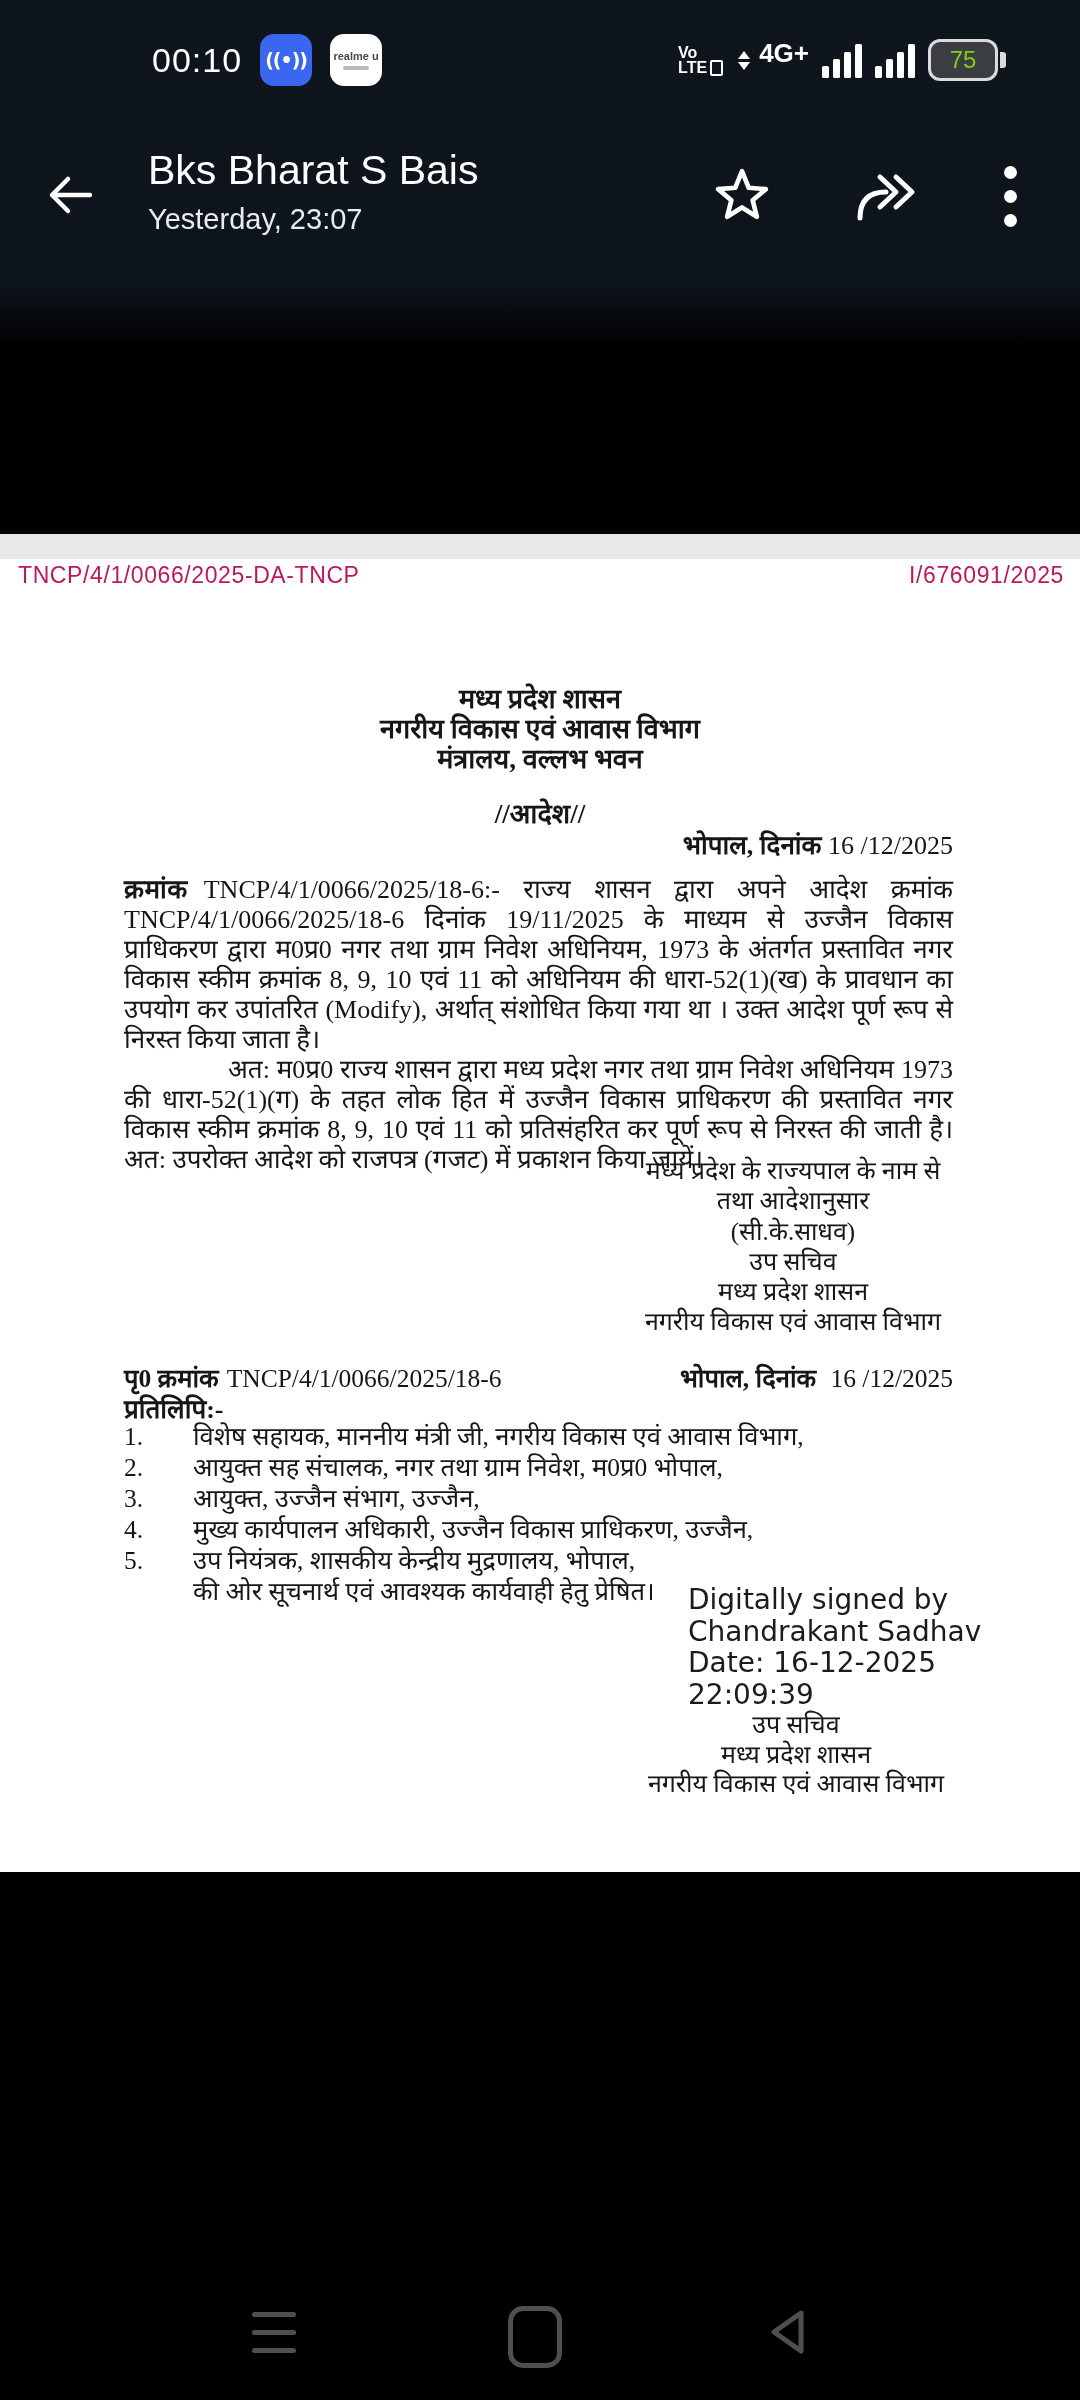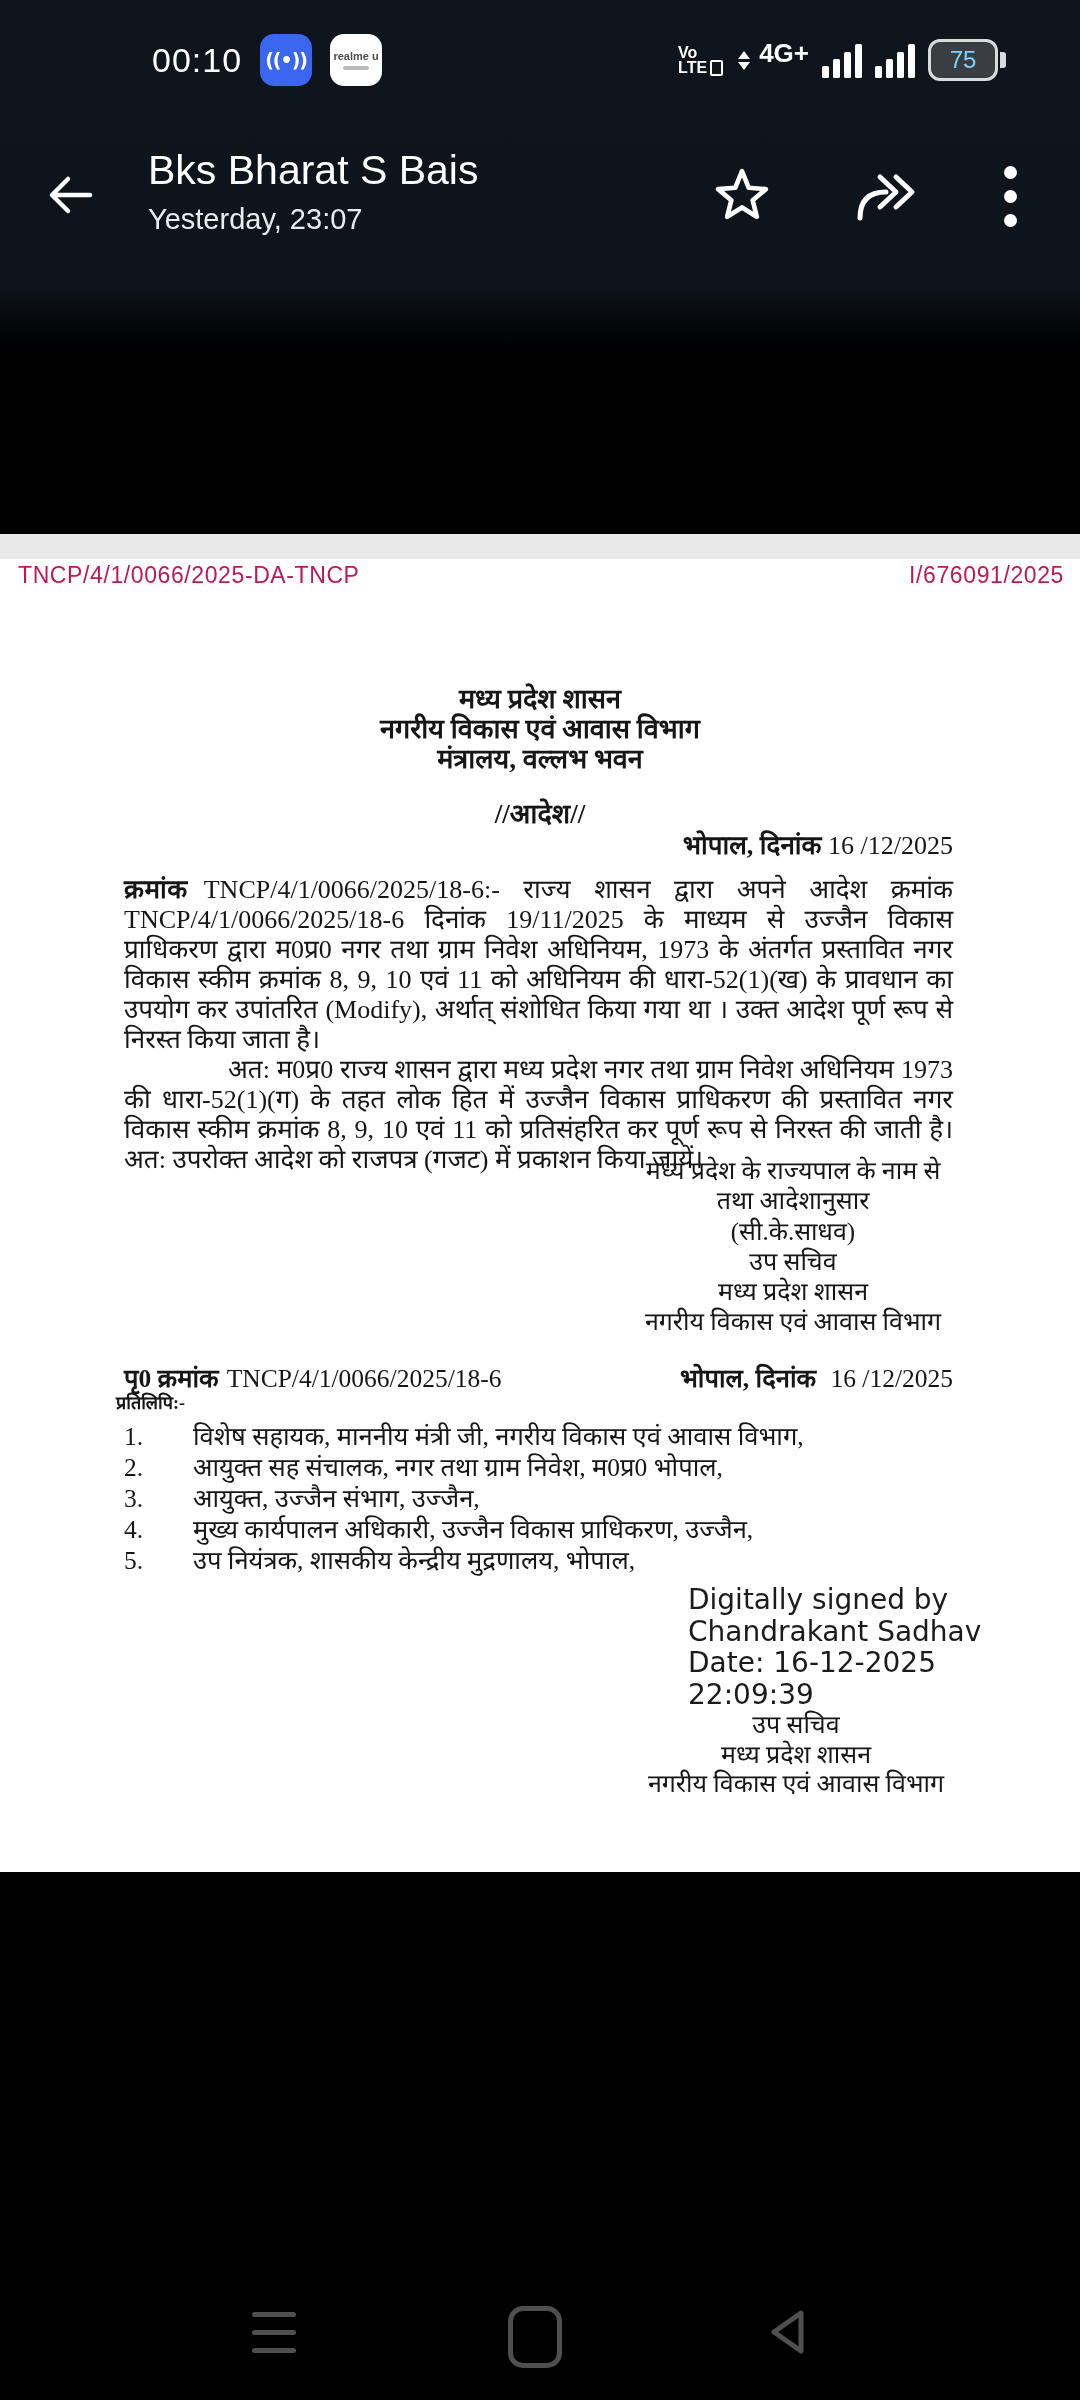--- a/index.html
+++ b/index.html
@@ -28,21 +28,21 @@
   .updown .up{border-bottom:8px solid #fff;}
   .updown .dn{border-top:8px solid #fff;}
   .net{font:700 26px "Liberation Sans",sans-serif;position:relative;top:-7px;margin-left:-4px;}
   .bars{display:flex;align-items:flex-end;gap:4px;height:36px;}
   .bars i{width:7px;background:#fff;border-radius:1.5px;display:block;}
   .bars i:nth-child(1){height:12px}.bars i:nth-child(2){height:19px}
   .bars i:nth-child(3){height:26px}.bars i:nth-child(4){height:34px}
   .battery{display:flex;align-items:center;}
   .bat-body{width:64px;height:36px;border:3px solid #d9dbdd;border-radius:12px;background:#3a3e42;
             display:flex;align-items:center;justify-content:center;}
-  .bat-txt{font:400 24px "Liberation Sans",sans-serif;color:#7dd3fc;}
+  .bat-txt{font:400 24px "Liberation Sans",sans-serif;color:#84cc16;}
   .bat-nub{width:6px;height:16px;background:#d9dbdd;border-radius:0 3px 3px 0;margin-left:2px;}
 
   .back-btn{position:absolute;left:46px;top:170px;width:50px;height:50px;cursor:pointer;}
   .titles{position:absolute;left:148px;top:146px;}
   .app-title{font:400 41px/48px "Liberation Sans",sans-serif;color:#fff;}
   .app-subtitle{font:400 29px/34px "Liberation Sans",sans-serif;color:#e8ecef;margin-top:8px;}
   .star-btn{position:absolute;left:714px;top:166px;cursor:pointer;}
   .fwd-btn{position:absolute;left:850px;top:170px;cursor:pointer;}
   .menu-dots{position:absolute;left:1004px;top:166px;display:flex;flex-direction:column;gap:11px;
              align-items:center;cursor:pointer;}
@@ -62,21 +62,21 @@
   .paras{position:absolute;top:341px;left:124px;width:829px;font-size:26px;line-height:30px;
          text-align:justify;}
   .paras p{margin:0;}
   .p1 b{font-weight:700;margin-right:16px;letter-spacing:0.5px;}
   .p2{text-indent:104px;}
   .signatory{position:absolute;top:622px;left:586px;width:414px;text-align:center;
              font-size:25px;line-height:30.3px;}
   .endorse-row{position:absolute;top:826px;left:124px;right:127px;display:flex;
                justify-content:space-between;font-size:25.5px;}
   .endorse-row b{font-weight:700;margin-right:8px;}
-  .copy-label{position:absolute;top:856px;left:116px;font-size:18px;font-weight:700;}
+  .copy-label{position:absolute;top:856px;left:124px;font-size:26px;font-weight:700;}
   .copy-list{position:absolute;top:887px;left:124px;right:127px;font-size:25.5px;line-height:31px;}
   .copy-row{display:flex;}
   .copy-row .num{width:69px;flex:0 0 69px;}
   .digital-sig{position:absolute;top:1050px;left:688px;font:400 28px/31.5px "DejaVu Sans",sans-serif;
                color:#1b1b1b;}
   .final-signoff{position:absolute;top:1176px;left:636px;width:320px;text-align:center;
                  font-size:25px;line-height:29.5px;}
 
   
   .nav-ham{position:absolute;left:252px;top:2312px;display:flex;flex-direction:column;gap:13px;cursor:pointer;}
@@ -220,20 +220,21 @@
       <div class="copy-row">
         <span class="num">4.</span>
         <span>मुख्य कार्यपालन अधिकारी, उज्जैन विकास प्राधिकरण, उज्जैन,</span>
       </div>
       <div class="copy-row">
         <span class="num">5.</span>
         <span>उप नियंत्रक, शासकीय केन्द्रीय मुद्रणालय, भोपाल,</span>
       </div>
       <div class="copy-row">
         <span class="num"></span>
+        <span>की ओर सूचनार्थ एवं आवश्यक कार्यवाही हेतु प्रेषित।</span>
       </div>
     </div>
 
     <div class="digital-sig">
       <div>Digitally signed by</div>
       <div>Chandrakant Sadhav</div>
       <div>Date: 16-12-2025</div>
       <div>22:09:39</div>
     </div>
 

